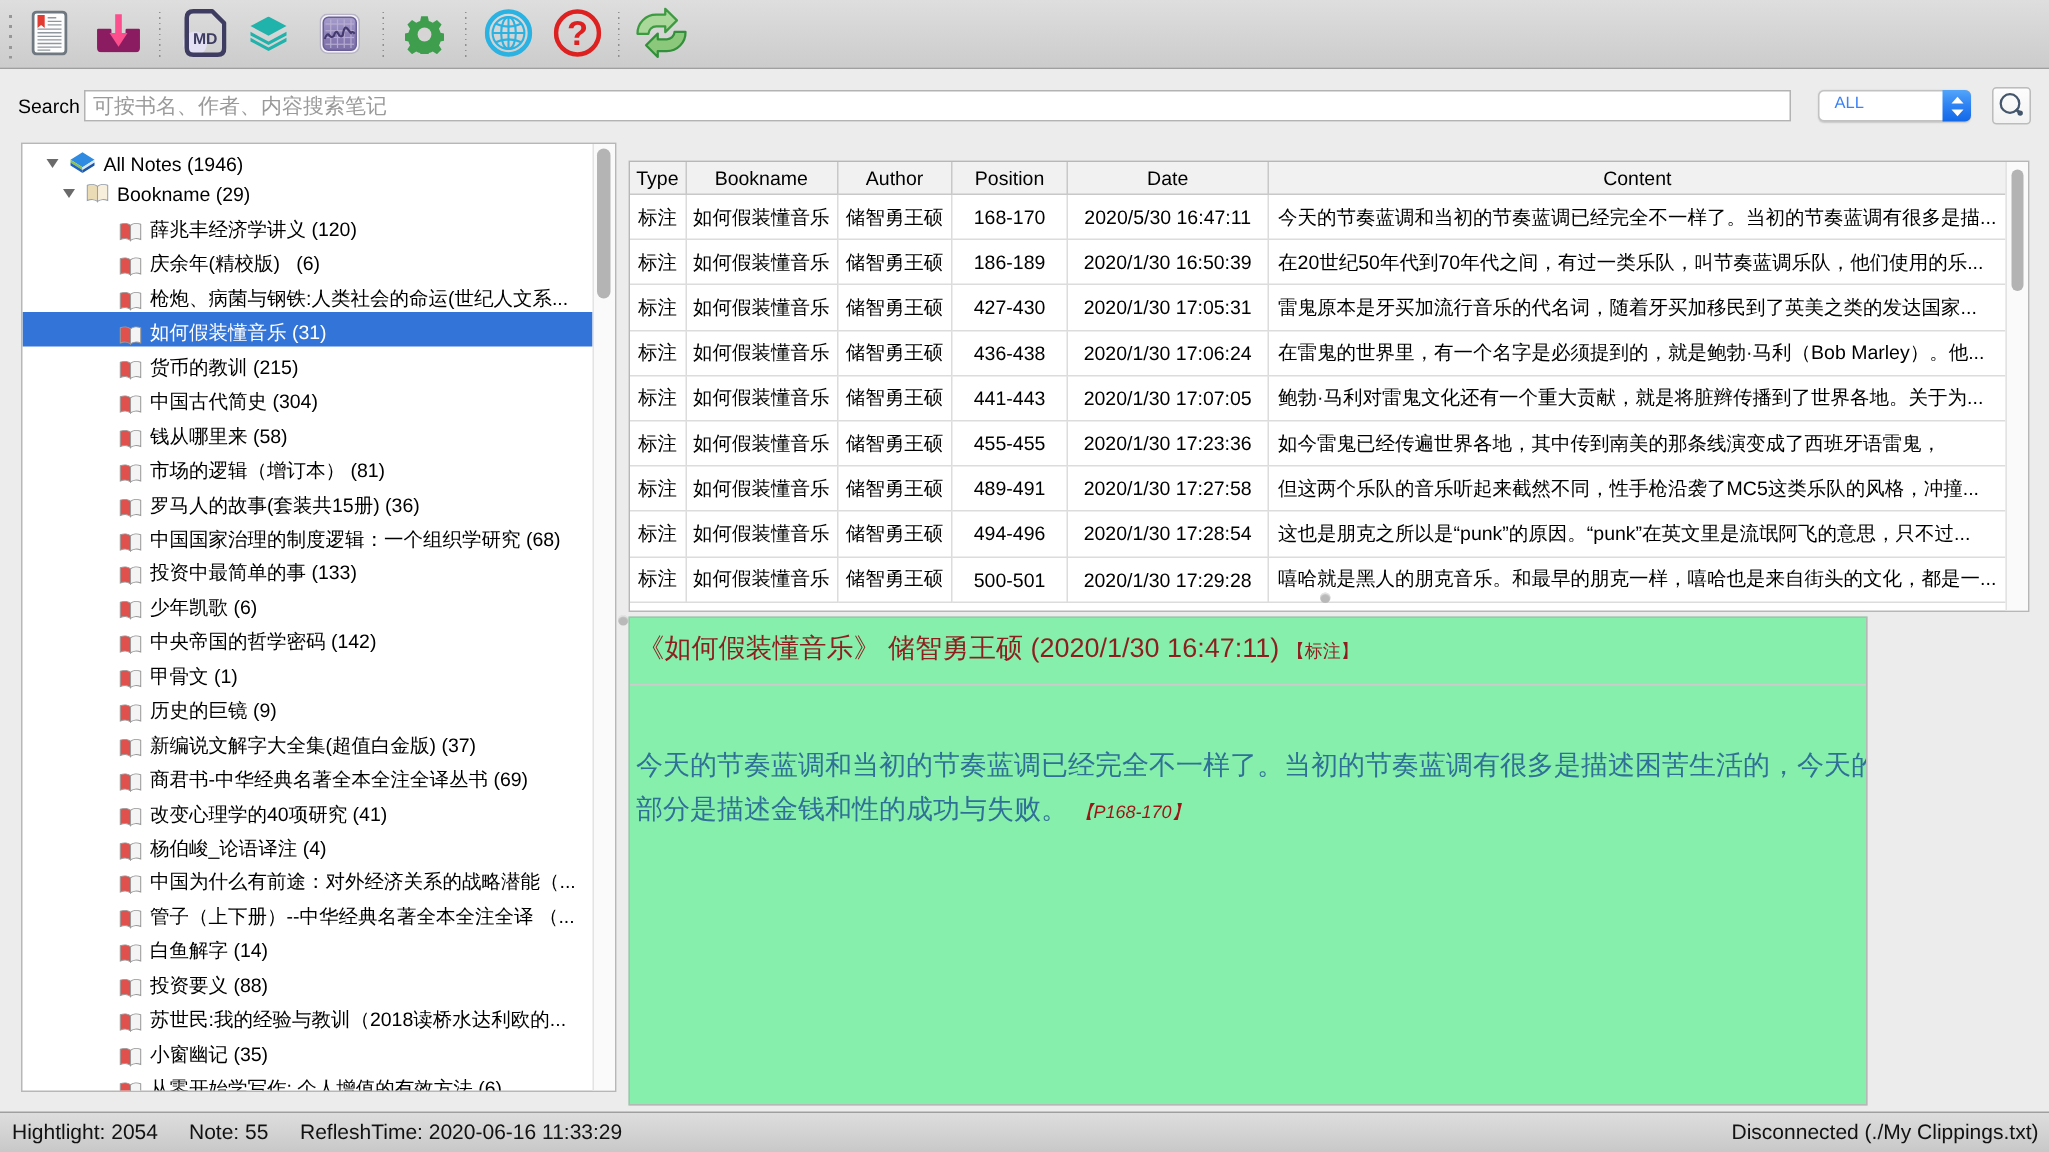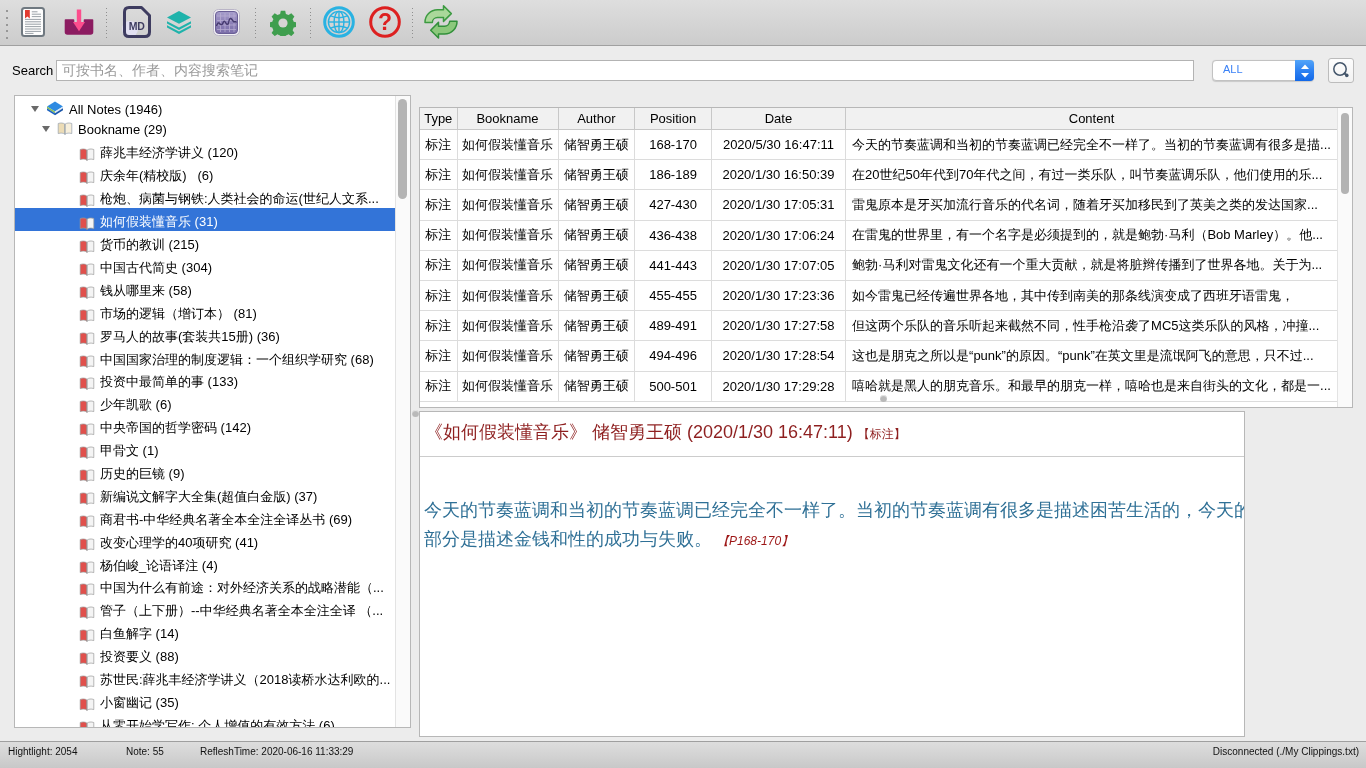--- a/index.html
+++ b/index.html
@@ -49,31 +49,31 @@
 #thead .hc{box-sizing:border-box;border-right:1px solid #c8c8c8;border-bottom:1px solid #c8c8c8;
   font-size:13px;display:flex;align-items:center;justify-content:center;height:22px;color:#000;}
 .r{position:absolute;left:0;width:918px;height:30.2px;display:flex;}
 .r .c{box-sizing:border-box;border-right:1px solid #dcdcdc;border-bottom:1px solid #dcdcdc;
   font-size:13px;display:flex;align-items:center;justify-content:center;white-space:nowrap;overflow:hidden;}
 .r .c.l{justify-content:flex-start;padding-left:6px;}
 #tblScroll{position:absolute;right:0;top:0;width:14px;height:299px;background:#fafafa;border-left:1px solid #e3e3e3;}
 #tblThumb{position:absolute;left:2.5px;top:5px;width:8px;height:81px;border-radius:4.5px;background:#b3b3b3;}
 .dimple{width:7px;height:7px;border-radius:50%;background:#b9b9b9;box-shadow:inset 0 1px 1px rgba(255,255,255,.7);}
 
-#detail{left:419px;top:411px;width:826px;height:326px;background:#ffffff;border:1px solid #b7b7b7;
+#detail{left:419px;top:411px;width:826px;height:326px;background:#86efac;border:1px solid #b7b7b7;
   box-sizing:border-box;overflow:hidden;}
 #dTitle{position:absolute;left:5px;top:8px;font-size:18px;color:#8e1f1f;}
 #dTitle small{font-size:12px;}
 #dHr{position:absolute;left:0;top:44px;width:932px;height:1px;background:#cccccc;}
 #dBody{position:absolute;left:4px;top:84px;width:922px;font-size:18px;line-height:28.5px;color:#2f7096;}
 #dBody .pos{font-size:12px;color:#9d1616;font-style:italic;}
 
 #status{left:0;top:741px;width:1366px;height:27px;
   background:linear-gradient(180deg,#dddddd 0%,#d2d2d2 55%,#c8c8c8 100%);
-  border-top:1px solid #9f9f9f;box-sizing:border-box;font-size:10px;color:#111;}
+  border-top:1px solid #9f9f9f;box-sizing:border-box;font-size:14px;color:#111;}
 #status span{position:absolute;top:4px;}
 </style>
 </head>
 <body>
 <div class="abs" id="toolbar"></div>
 <div class="abs" id="dragdots"></div>
 <div class="abs vdots" style="left:106px"></div>
 <div class="abs vdots" style="left:255px"></div>
 <div class="abs vdots" style="left:310px"></div>
 <div class="abs vdots" style="left:412px"></div>
@@ -376,21 +376,21 @@
           <line x1="8" y1="2.2" x2="8" y2="12.3" stroke="#9a9a9a" stroke-width="0.7"></line>
         </svg>
         <span>投资要义 (88)</span>
       </div>
       <div class="trow ind2">
         <svg class="ic" width="16" height="14" viewBox="0 0 16 14">
           <path d="M8 2.2 C6.6 0.9 3.6 0.6 1.2 1.5 L1.2 11.6 C3.6 10.7 6.6 11 8 12.3 Z" fill="#e0504c" stroke="#9a9a9a" stroke-width="0.7"></path>
           <path d="M8 2.2 C9.4 0.9 12.4 0.6 14.8 1.5 L14.8 11.6 C12.4 10.7 9.4 11 8 12.3 Z" fill="#f4f4f4" stroke="#9a9a9a" stroke-width="0.7"></path>
           <line x1="8" y1="2.2" x2="8" y2="12.3" stroke="#9a9a9a" stroke-width="0.7"></line>
         </svg>
-        <span>苏世民:薛兆丰经济学讲义（2018读桥水达利欧的...</span>
+        <span>苏世民:我的经验与教训（2018读桥水达利欧的...</span>
       </div>
       <div class="trow ind2">
         <svg class="ic" width="16" height="14" viewBox="0 0 16 14">
           <path d="M8 2.2 C6.6 0.9 3.6 0.6 1.2 1.5 L1.2 11.6 C3.6 10.7 6.6 11 8 12.3 Z" fill="#e0504c" stroke="#9a9a9a" stroke-width="0.7"></path>
           <path d="M8 2.2 C9.4 0.9 12.4 0.6 14.8 1.5 L14.8 11.6 C12.4 10.7 9.4 11 8 12.3 Z" fill="#f4f4f4" stroke="#9a9a9a" stroke-width="0.7"></path>
           <line x1="8" y1="2.2" x2="8" y2="12.3" stroke="#9a9a9a" stroke-width="0.7"></line>
         </svg>
         <span>小窗幽记 (35)</span>
       </div>
       <div class="trow ind2">

